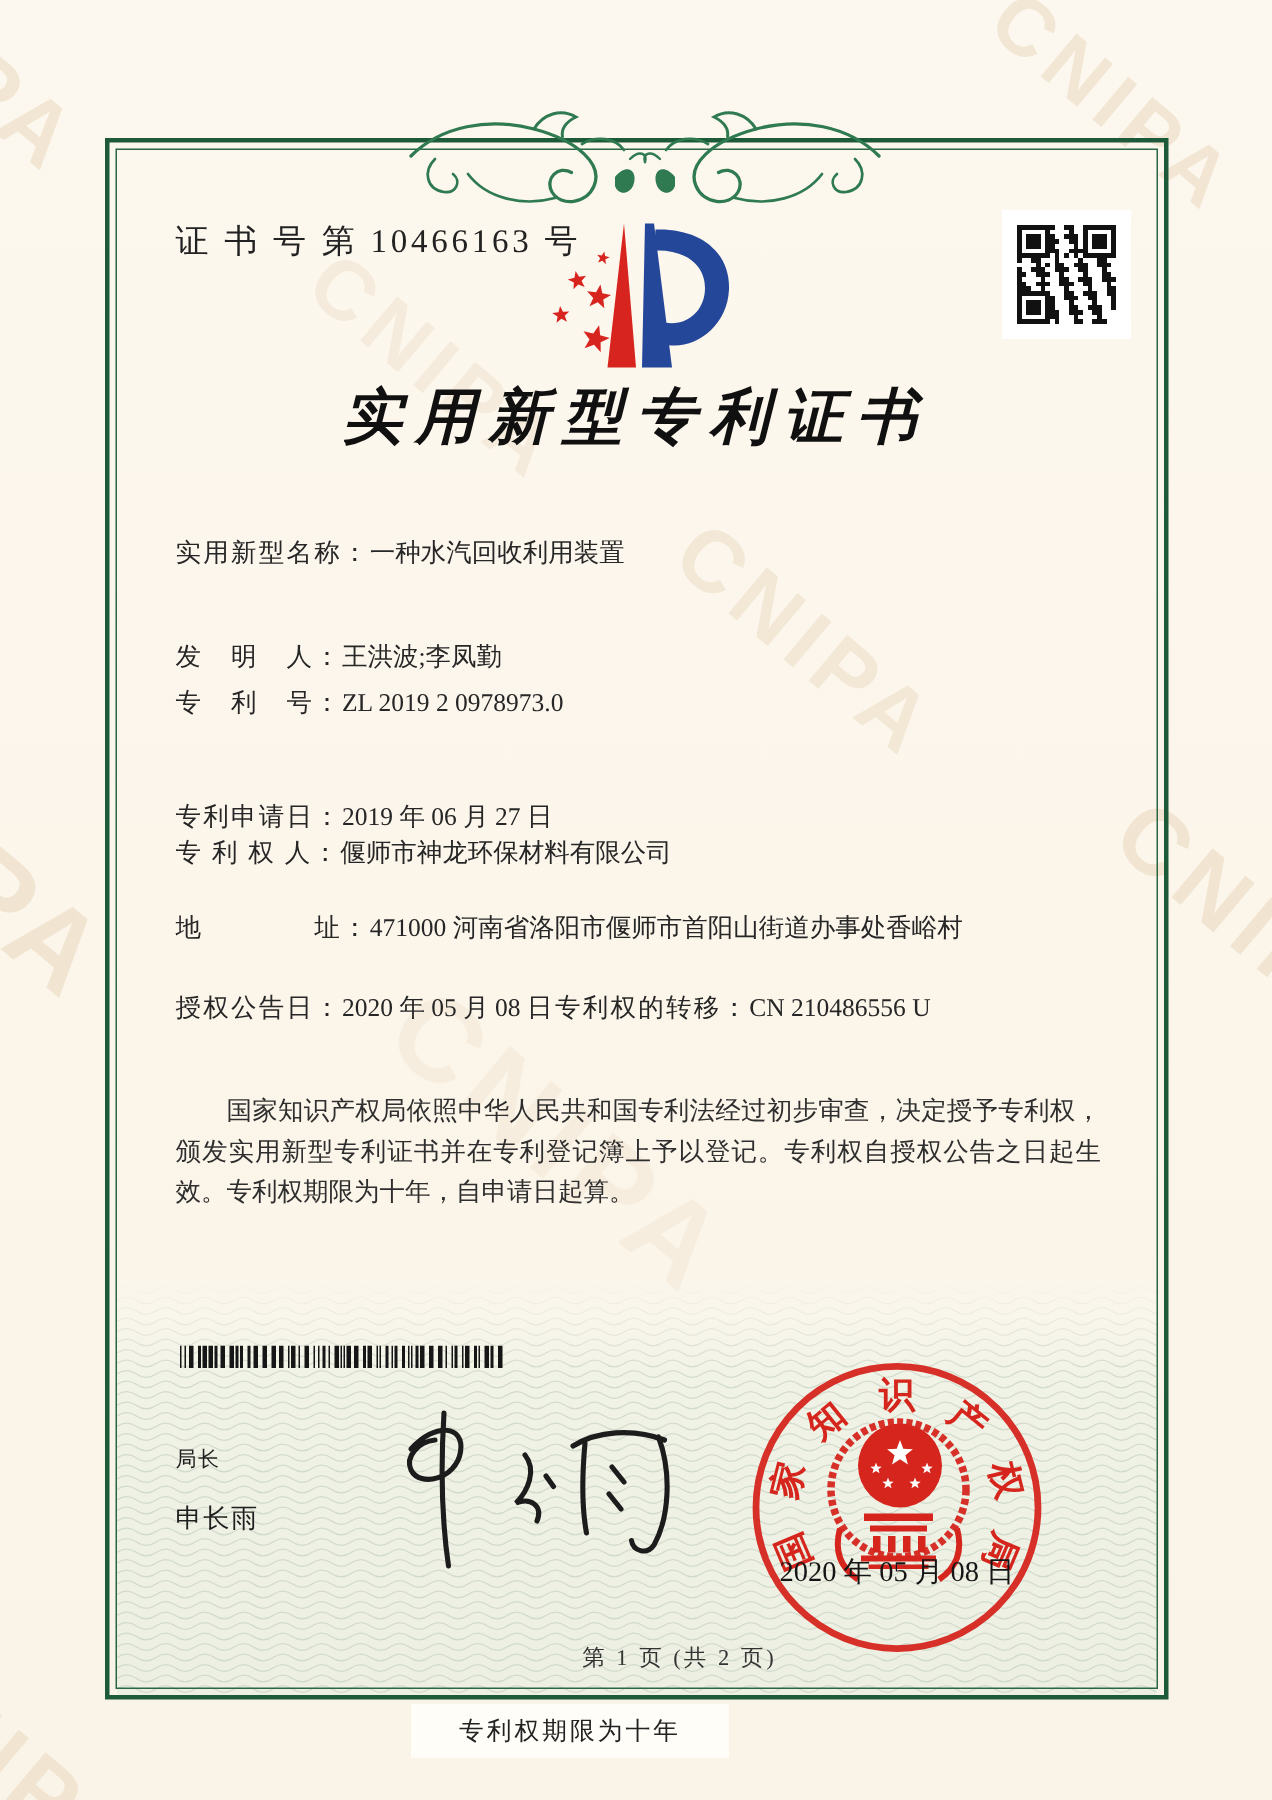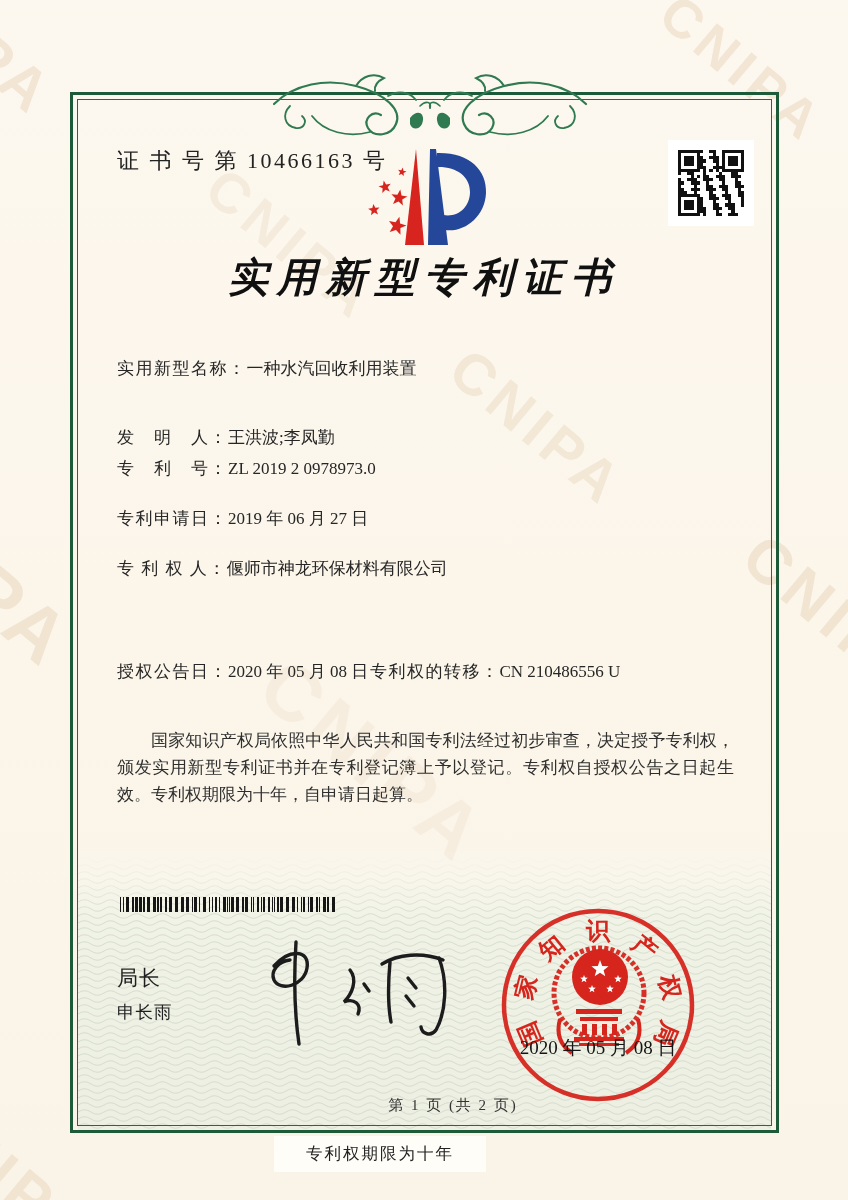--- a/index.html
+++ b/index.html
@@ -32,29 +32,29 @@
   
   .cert-no{position:absolute;left:117px;top:146px;font-size:22px;letter-spacing:2.5px;color:#222;z-index:5;}
   .logo{position:absolute;left:352px;top:146px;width:138px;height:104px;z-index:5;}
   .qr-box{position:absolute;left:668px;top:140px;width:86px;height:86px;background:#ffffff;
       display:flex;align-items:center;justify-content:center;z-index:5;}
   .title{position:absolute;left:0;top:250px;width:848px;text-align:center;font-size:40px;
       font-weight:bold;letter-spacing:9px;color:#101010;z-index:5;font-style:italic;}
   
   .row{position:absolute;left:117px;width:648px;font-size:17px;z-index:5;white-space:nowrap;}
   .row .lbl{letter-spacing:1.5px;}
-  .r0{top:357px}.r1{top:426px}.r2{top:457px}.r3{top:507px}.r4{top:557px}.r5{top:607px}.r6{top:660px}
+  .r0{top:357px}.r1{top:426px}.r2{top:457px}.r3{top:533px}.r4{top:557px}.r5{top:607px}.r6{top:660px}
   .grant-right{position:absolute;left:253px;top:0;}
   
   .body-text{position:absolute;left:117px;top:697px;width:617px;z-index:5;margin-top:31px;}
   .body-text p{margin:0;font-size:17px;line-height:26.8px;text-indent:2em;text-align:justify;color:#2e2e2e;}
   
   .barcode{position:absolute;left:120px;top:897px;z-index:5;}
   .officer-title{position:absolute;left:117px;top:964px;font-family:"Liberation Sans",sans-serif;
-      font-size:21px;letter-spacing:1px;color:#1f1f1f;z-index:5;}
+      font-size:14px;letter-spacing:1px;color:#1f1f1f;z-index:5;}
   .officer-name{position:absolute;left:117px;top:1000px;font-family:Liberation Sans, sans-serif;
       font-size:17.5px;letter-spacing:1px;color:#1f1f1f;z-index:5;}
   .signature{position:absolute;left:246px;top:936px;width:218px;height:112px;z-index:5;}
   .seal{position:absolute;left:498px;top:905px;width:200px;height:200px;z-index:6;}
   .page-footer{position:absolute;left:14px;top:1096px;width:810px;text-align:center;
       font-size:15px;letter-spacing:2px;color:#333;z-index:5;margin-left:34px;}
   .cont-box{position:absolute;left:274px;top:1136px;width:212px;height:36px;background:#fffdf8;
       text-align:center;line-height:36px;font-size:16.5px;letter-spacing:2px;color:#222;z-index:5;}
 </style>
 </head>
@@ -302,20 +302,23 @@
   </div>
   <div class="row r2">
     <span class="lbl">专　利　号：</span><span>ZL 2019 2 0978973.0</span>
   </div>
   <div class="row r3">
     <span class="lbl">专利申请日：</span><span>2019 年 06 月 27 日</span>
   </div>
   <div class="row r4">
     <span class="lbl">专 利 权 人：</span><span>偃师市神龙环保材料有限公司</span>
   </div>
+  <div class="row r5">
+    <span class="lbl">地　　　　址：</span><span>471000 河南省洛阳市偃师市首阳山街道办事处香峪村</span>
+  </div>
   <div class="row r6">
     <span class="lbl">授权公告日：</span><span>2020 年 05 月 08 日</span>
     <span class="grant-right">
       <span class="lbl">专利权的转移：</span><span>CN 210486556 U</span>
     </span>
   </div>
 
   <div class="body-text">
     <p>国家知识产权局依照中华人民共和国专利法经过初步审查，决定授予专利权，颁发实用新型专利证书并在专利登记簿上予以登记。专利权自授权公告之日起生效。专利权期限为十年，自申请日起算。</p>
   </div>

